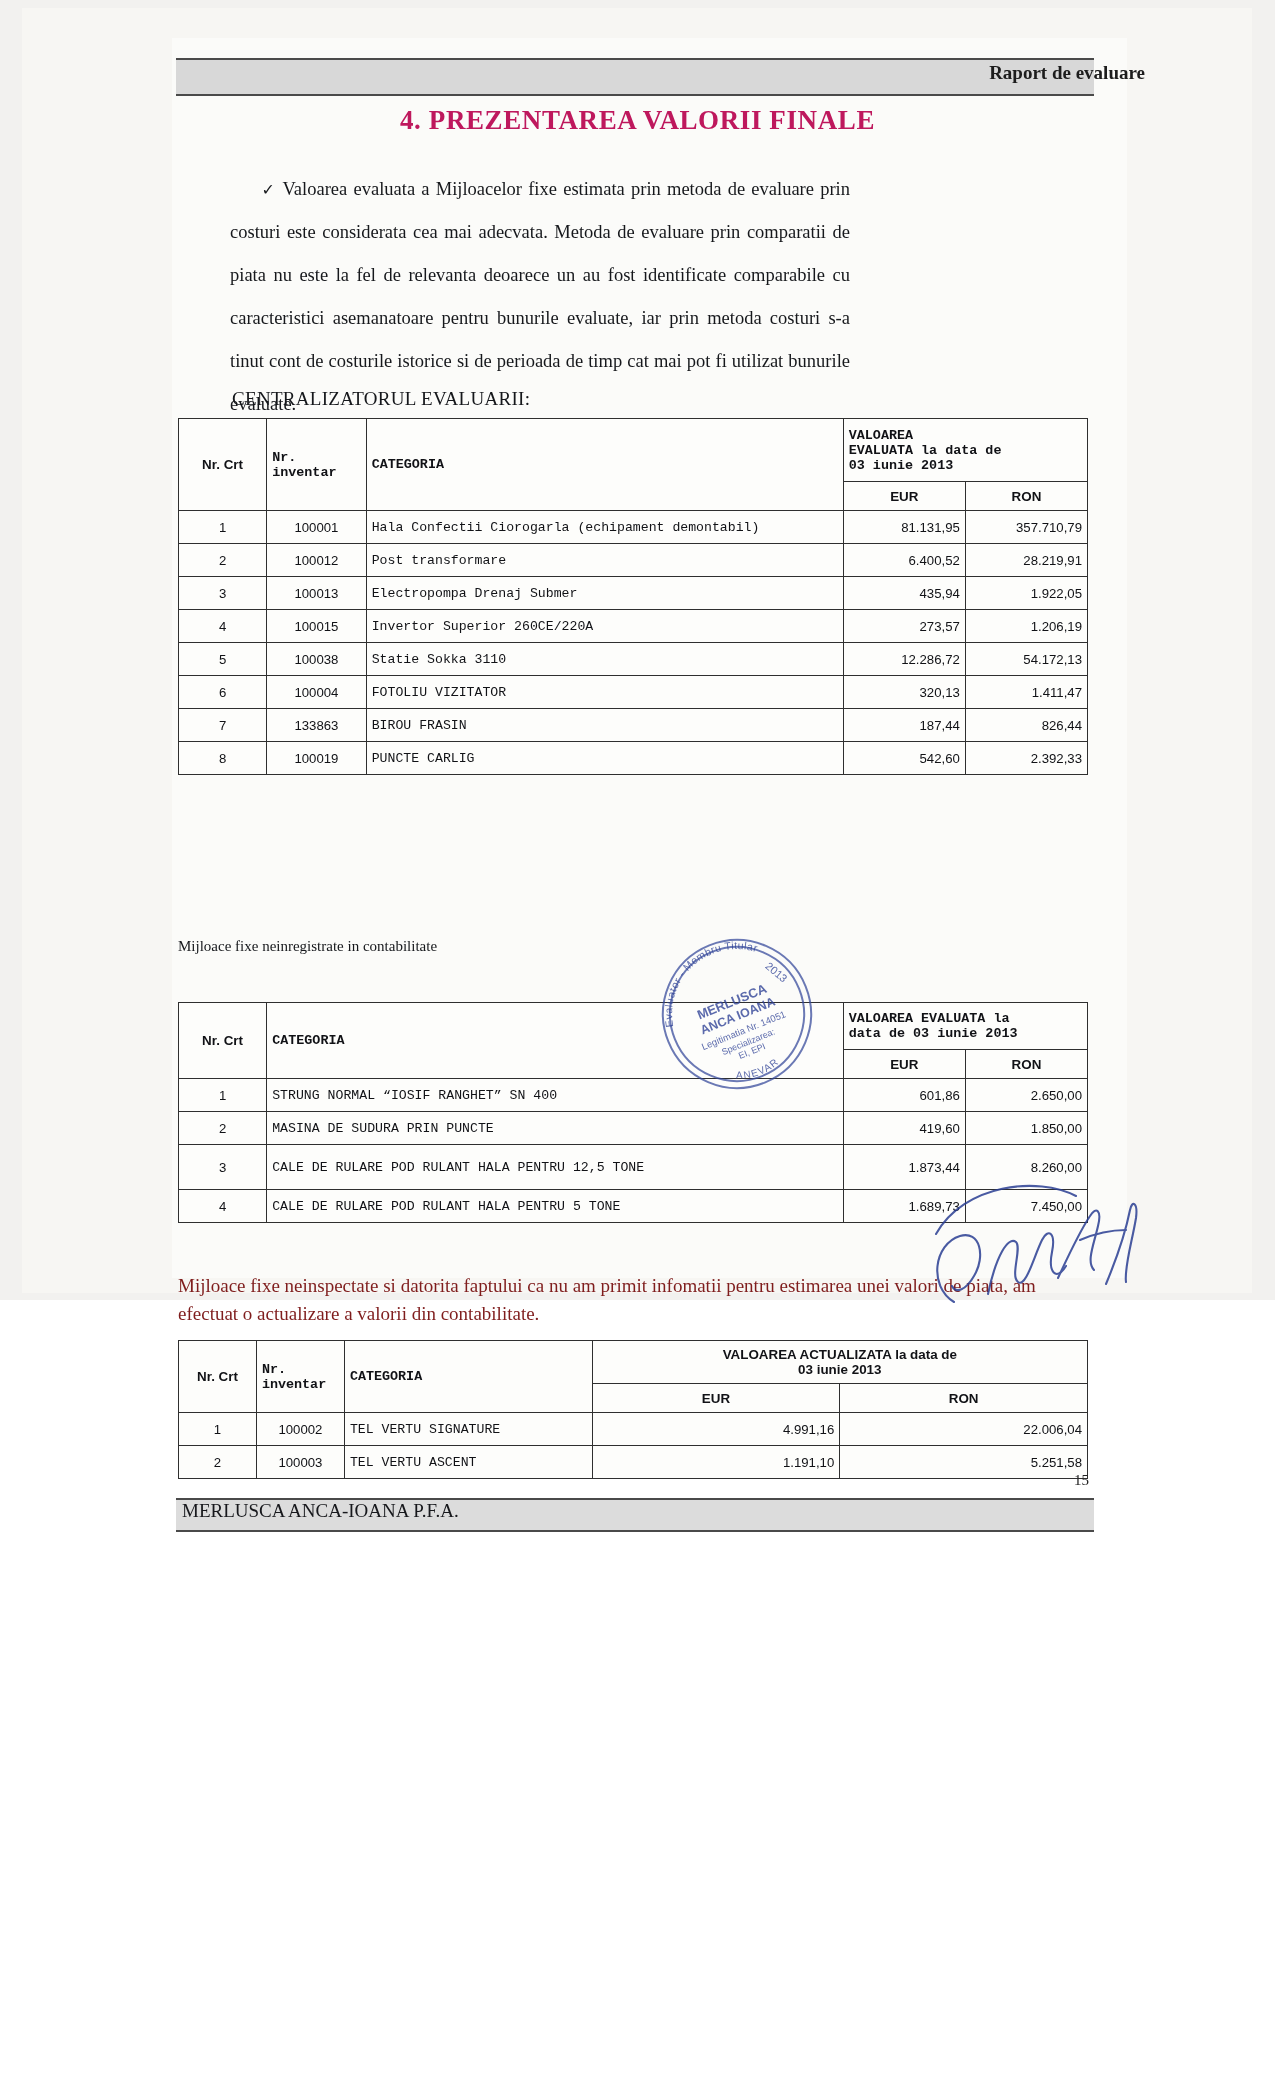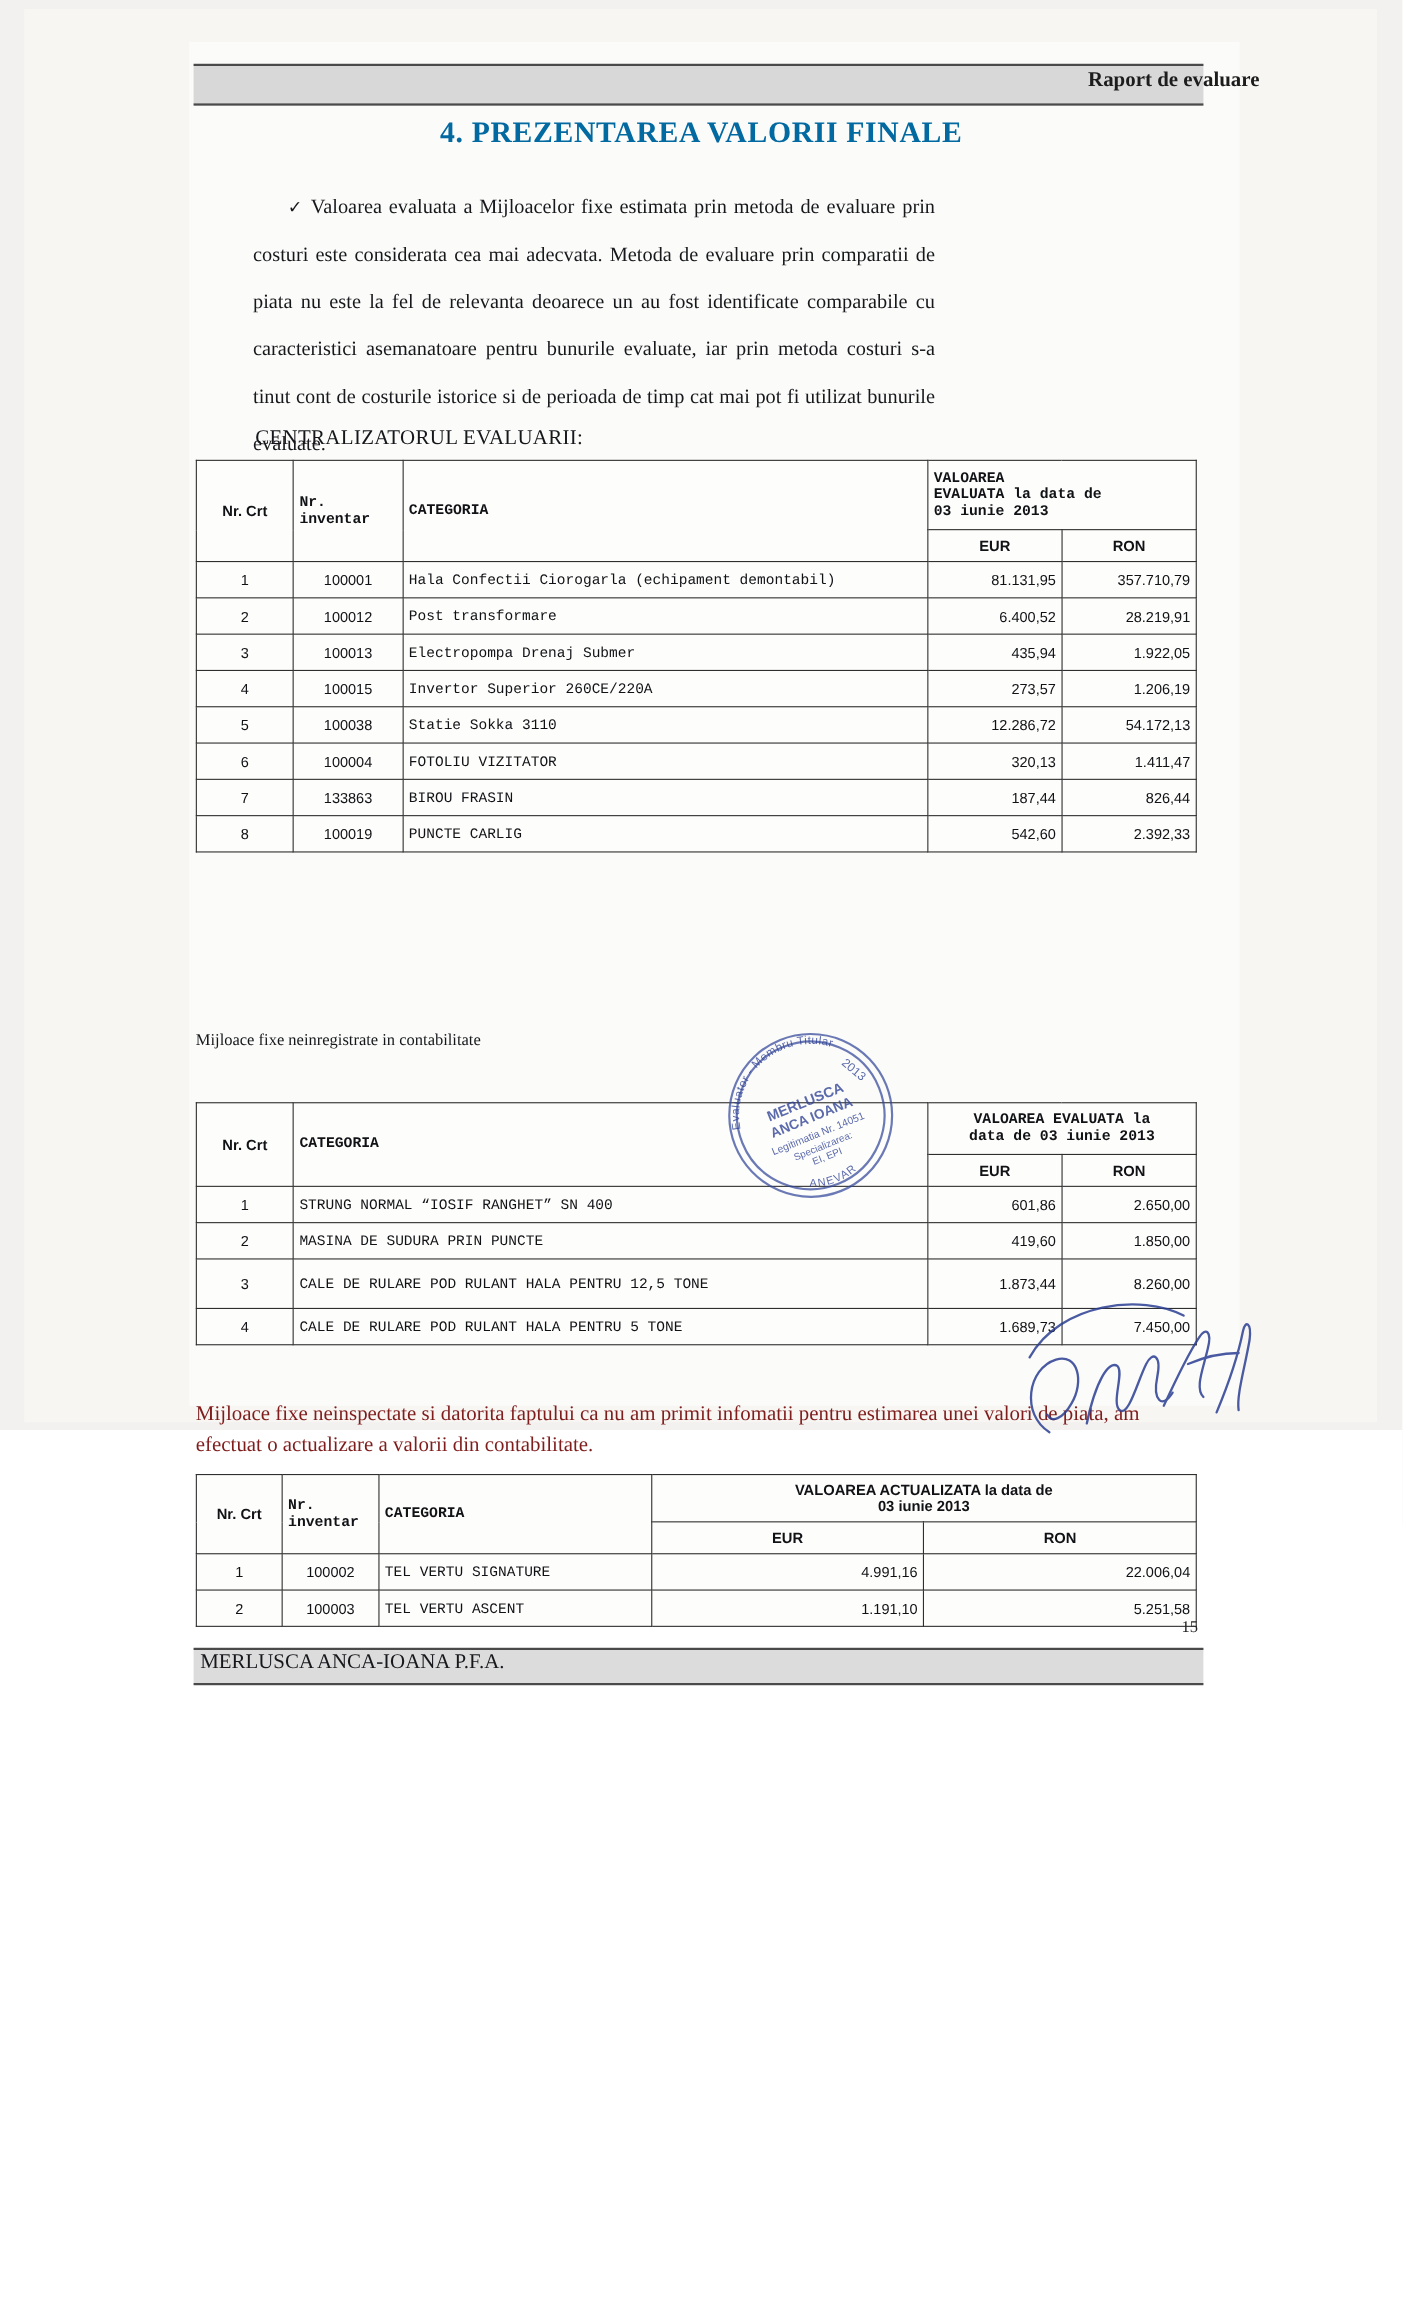--- a/index.html
+++ b/index.html
@@ -62,21 +62,21 @@
   
   .doc-heading {
     position: absolute;
     left: 0;
     top: 105px;
     width: 1275px;
     text-align: center;
     font-size: 27px;
     font-weight: bold;
     letter-spacing: 0.6px;
-    color: #0369a1;
+    color: #be185d;
   }
 
   
   .intro {
     position: absolute;
     left: 230px;
     top: 168px;
     width: 620px;
     font-size: 18.5px;
     line-height: 43px;
@@ -335,21 +335,21 @@
   <colgroup>
     <col class="col-crt">
       <col class="col-cat">
       <col class="col-eur">
       <col class="col-ron">
   </colgroup>
   <thead>
     <tr>
       <th rowspan="2" class="c-center">Nr. Crt</th>
       <th rowspan="2" class="c-left">CATEGORIA</th>
-      <th colspan="2" class="c-left" style="height:42px;text-align:center;">
+      <th colspan="2" class="c-left" style="height:42px;">
         <div>VALOAREA EVALUATA la</div>
         <div>data de 03 iunie 2013</div>
       </th>
     </tr>
     <tr>
       <th class="c-center" style="height:24px;">EUR</th>
       <th class="c-center">RON</th>
     </tr>
   </thead>
   <tbody>

